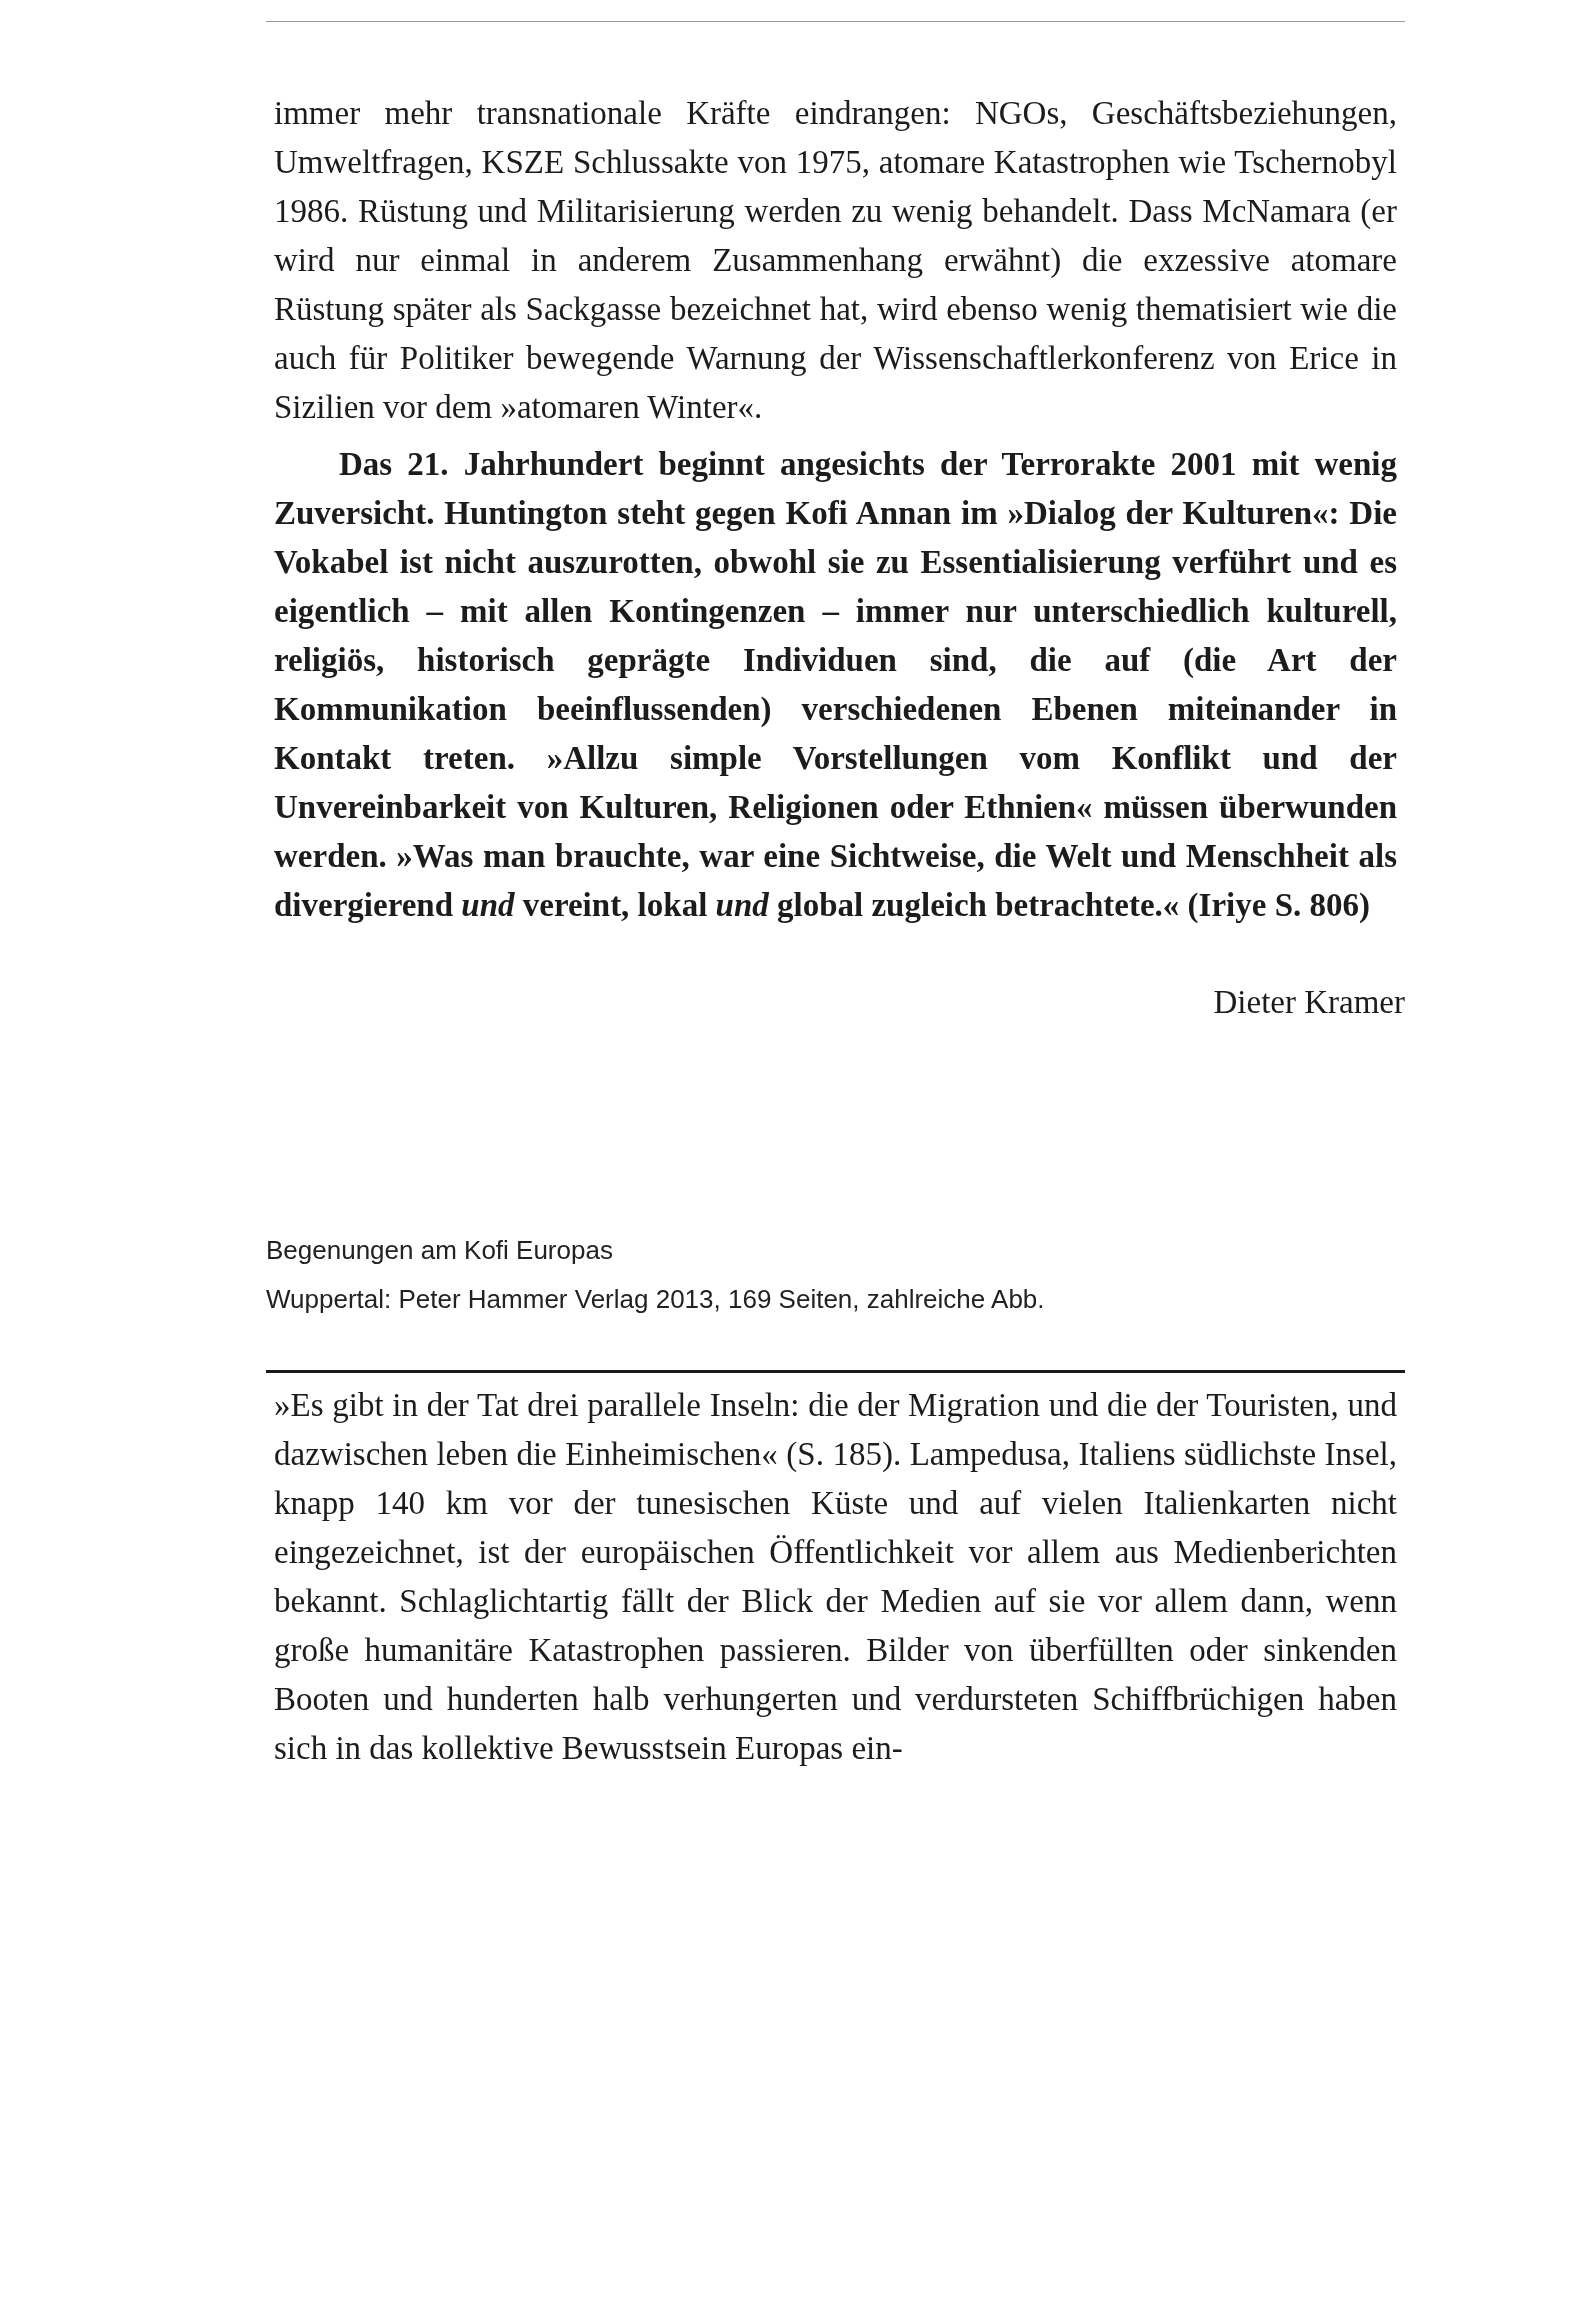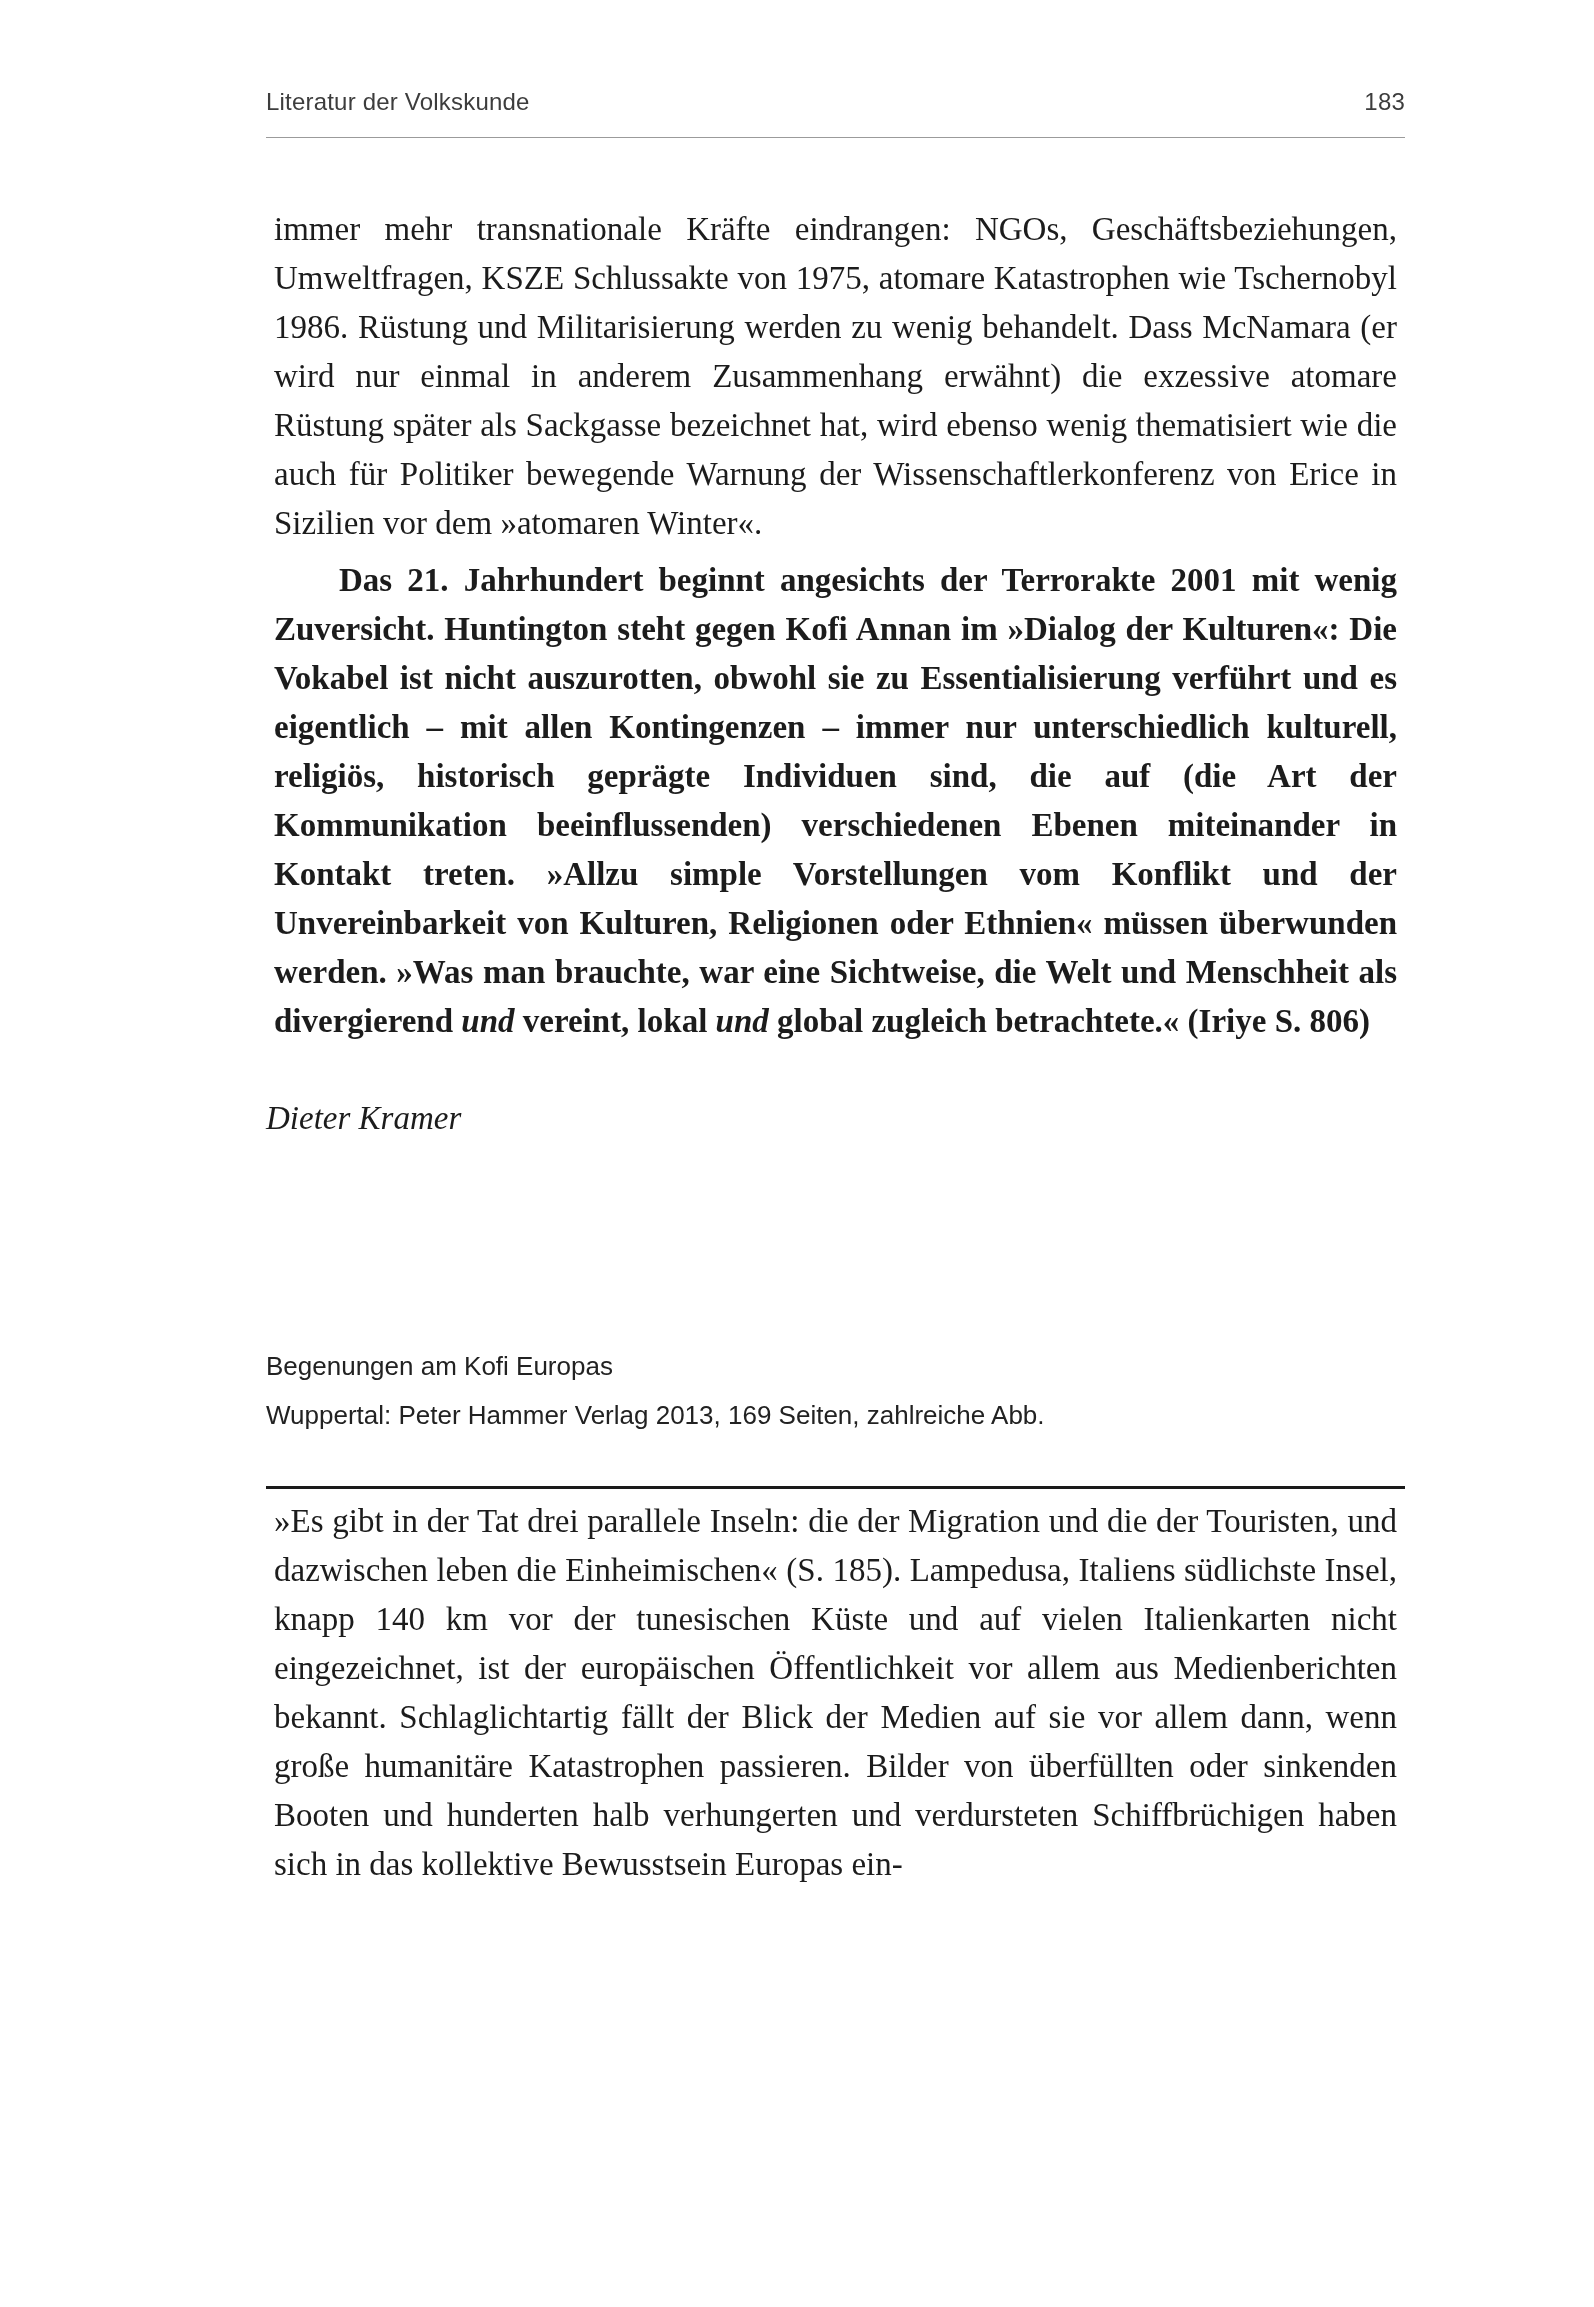--- a/index.html
+++ b/index.html
@@ -47,23 +47,22 @@
     text-align: justify;
   }
   p.body-par.indent {
     text-indent: 65px;
     font-weight: bold;
   }
   p.body-par em {
     font-style: italic;
   }
   p.signature {
-    margin: 48px 0 0 0;
-    font-style: italic;
-    text-align: left;
+    margin: 48px 0 0 13px;
+    text-align: right;
   }
   
   .review-head {
     margin-top: 199px;
     font-family: "Liberation Sans", sans-serif;
     font-size: 26px;
     line-height: 49px;
     color: #222222;
   }
   .review-rule {
@@ -74,24 +73,20 @@
   .review-body {
     margin-top: 57px;
   }
 </style>
 </head>
 <body>
 
 <div class="page">
   <div class="content">
 
-    <header class="running-head">
-      <span>Literatur der Volkskunde</span>
-      <span>183</span>
-    </header>
 
     <hr class="head-rule">
 
     <main class="text-block">
 
       <p class="body-par"><span>immer mehr transnationale Kräfte eindrangen: NGOs, Geschäftsbeziehungen, Umweltfragen, KSZE Schlussakte von 1975, atomare Katastrophen wie Tschernobyl 1986. Rüstung und Militarisierung werden zu wenig behandelt. Dass McNamara (er wird nur einmal in anderem Zusammenhang erwähnt) die exzessive atomare Rüstung später als Sackgasse bezeichnet hat, wird ebenso wenig thematisiert wie die auch für Politiker bewegende Warnung der Wissenschaftlerkonferenz von Erice in Sizilien vor dem »atomaren Winter«.</span></p>
 
       <p class="body-par indent"><span>Das 21. Jahrhundert beginnt angesichts der Terrorakte 2001 mit wenig Zuversicht. Huntington steht gegen Kofi Annan im »Dialog der Kulturen«: Die Vokabel ist nicht auszurotten, obwohl sie zu Essentialisierung verführt und es eigentlich – mit allen Kontingenzen – immer nur unterschiedlich kulturell, religiös, historisch geprägte Individuen sind, die auf (die Art der Kommunikation beeinflussenden) verschiedenen Ebenen miteinander in Kontakt treten. »Allzu simple Vorstellungen vom Konflikt und der Unvereinbarkeit von Kulturen, Religionen oder Ethnien« müssen überwunden werden. »Was man brauchte, war eine Sichtweise, die Welt und Menschheit als divergierend </span><em>und</em><span> vereint, lokal </span><em>und</em><span> global zugleich betrachtete.« (Iriye S. 806)</span></p>
 
       <p class="signature">Dieter Kramer</p>

